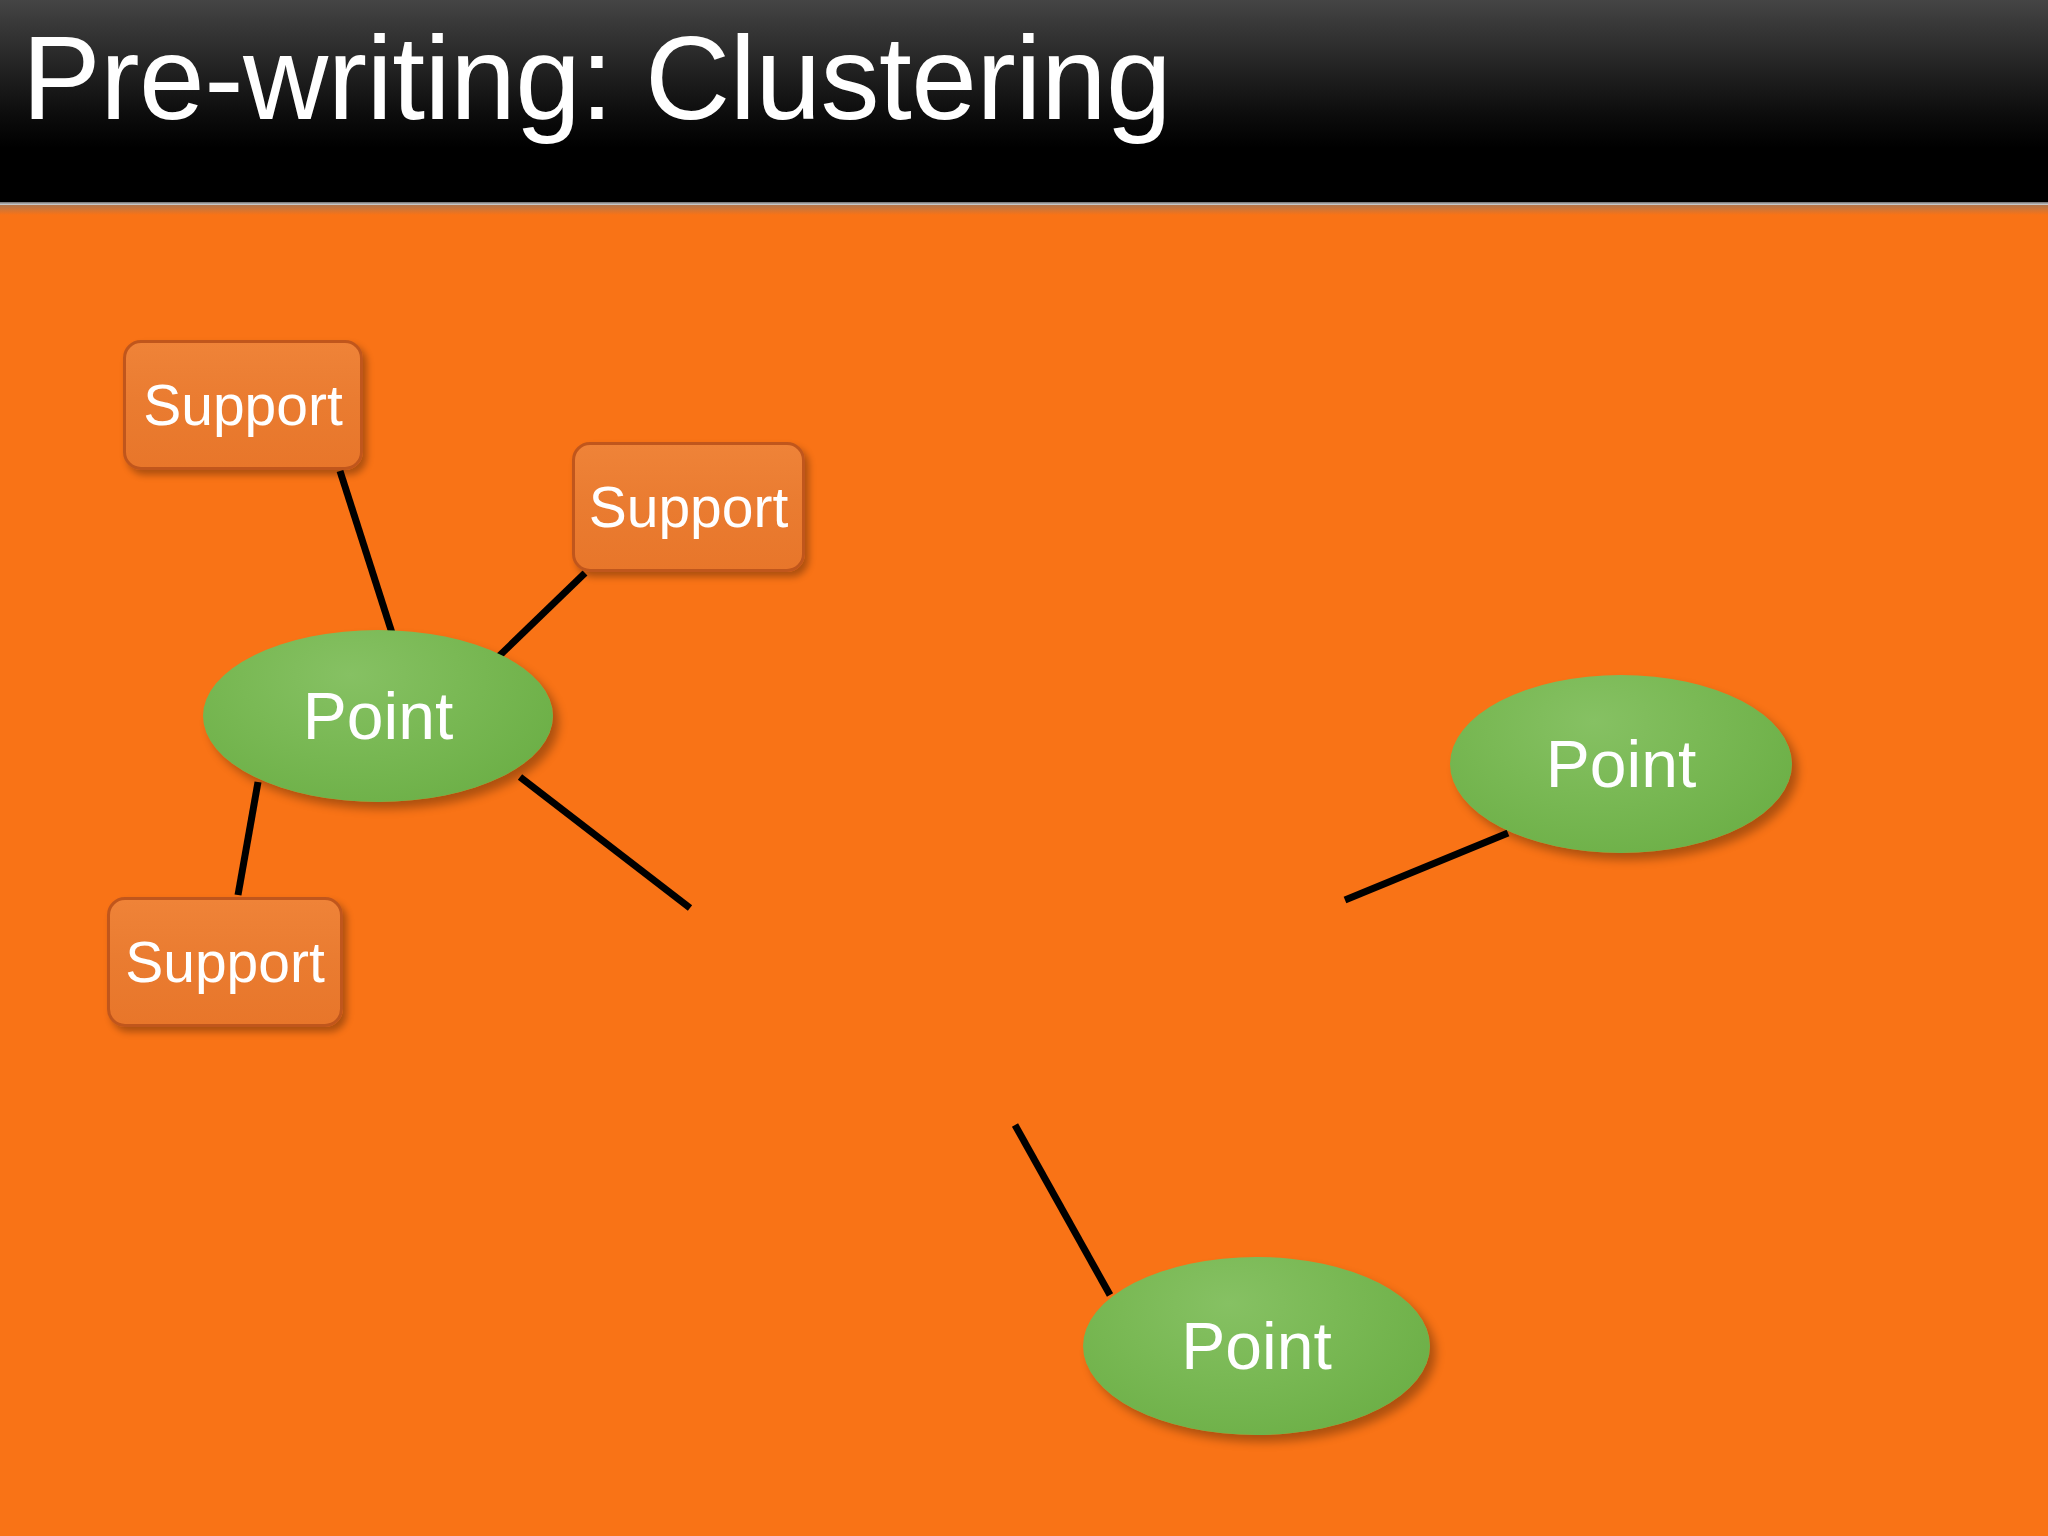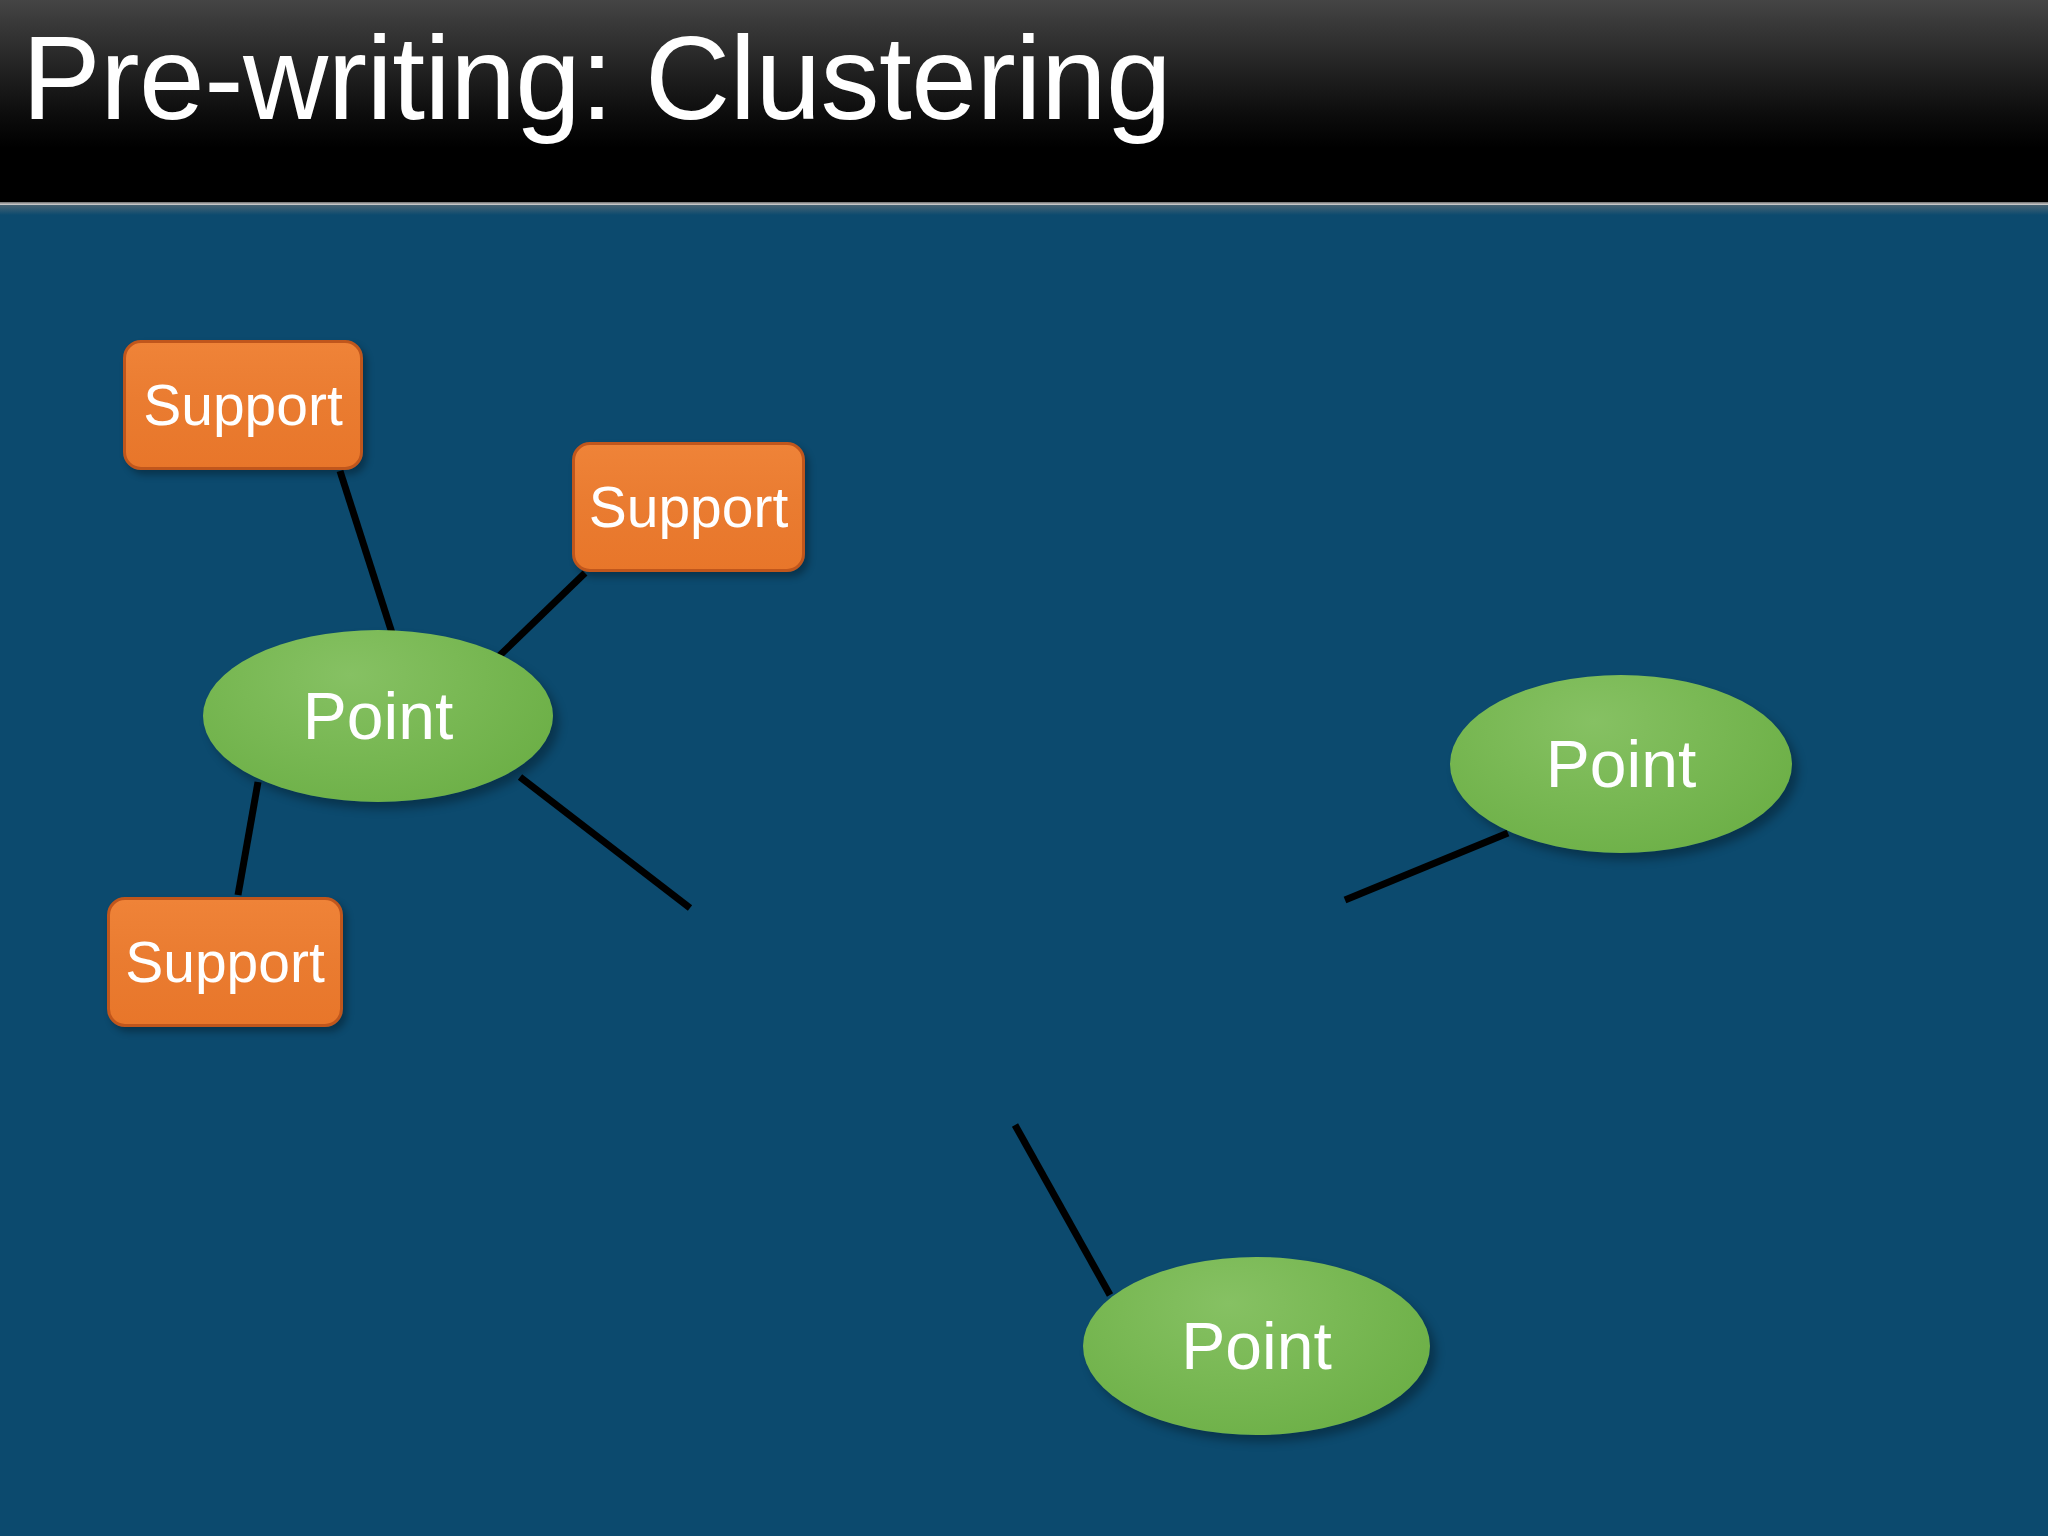--- a/index.html
+++ b/index.html
@@ -3,21 +3,21 @@
 <meta charset="utf-8">
 <style>
   html, body { margin:0; padding:0; }
   body {
     width:2048px; height:1536px;
     background:#ffffff;
     font-family:"Liberation Sans", sans-serif;
     overflow:hidden;
     position:relative;
   }
-  #slide { position:absolute; inset:0; background:#0c4a6e; }
+  #slide { position:absolute; inset:0; background:#f97316; }
 
   
   .title-bar{
     position:absolute; left:0; top:0; width:2048px; height:205px;
     background:linear-gradient(to bottom,
         #454545 0%, #3a3a3a 10%, #262626 30%, #0d0d0d 55%, #000000 72%, #000000 100%);
     box-sizing:border-box;
     overflow:hidden;
   }
   .title-bar::after{

